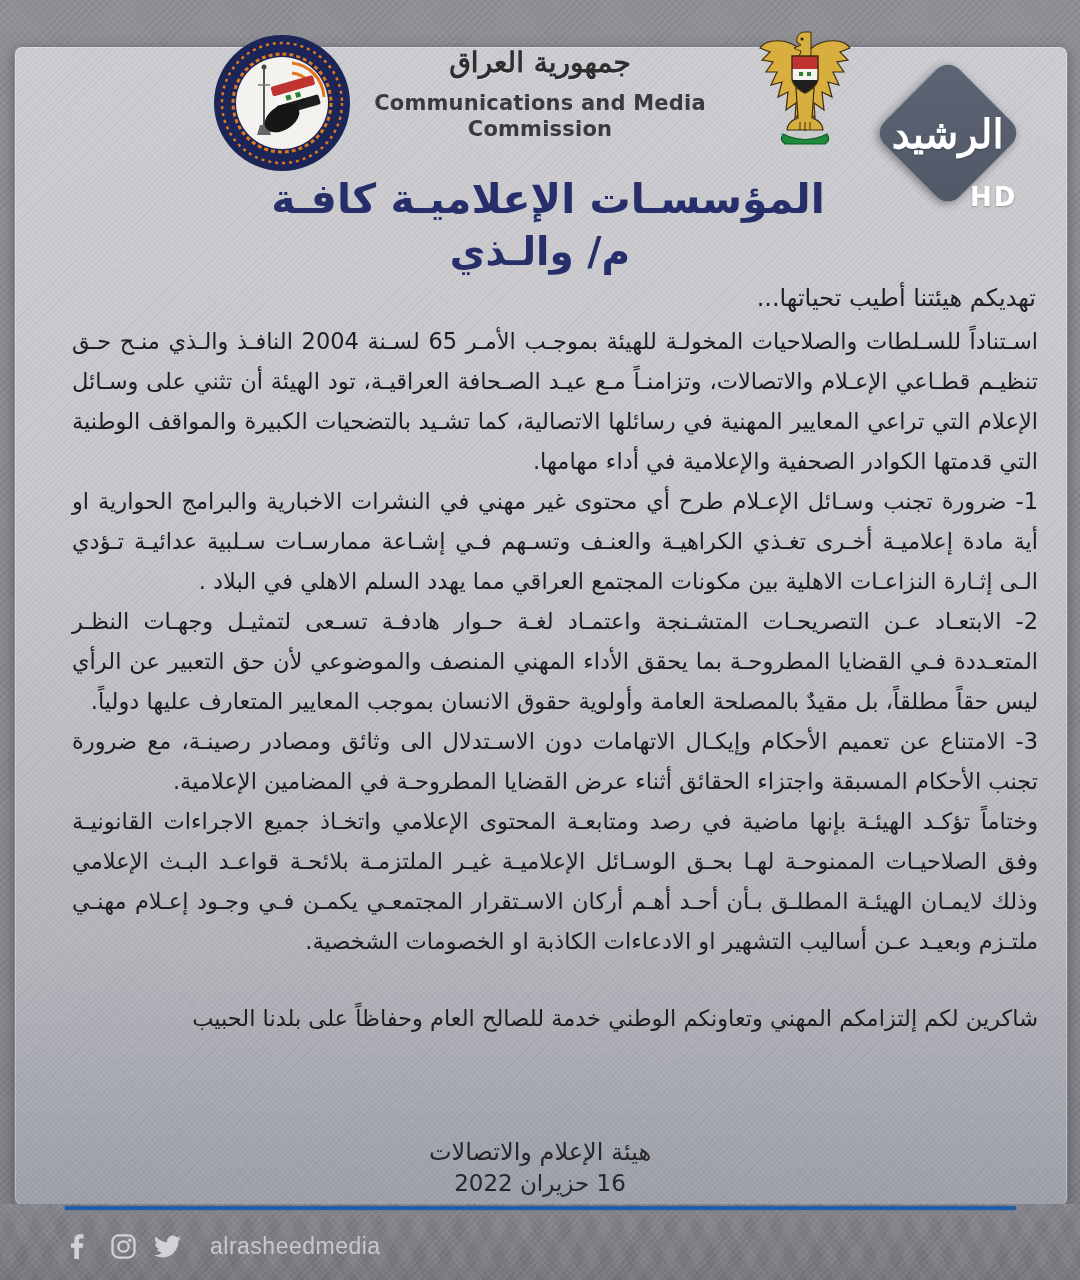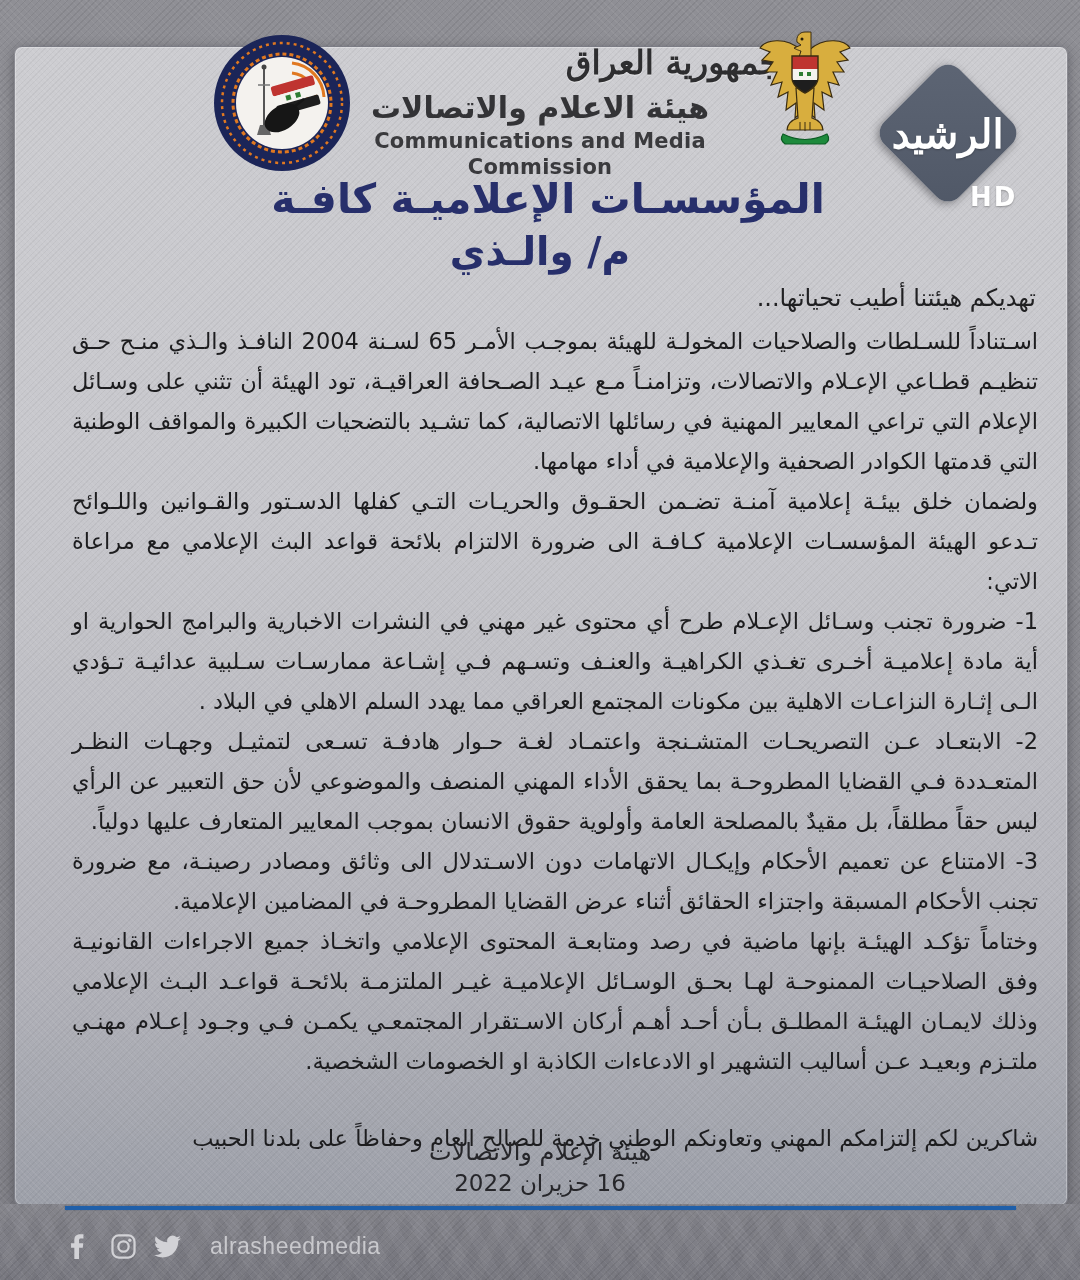--- a/index.html
+++ b/index.html
@@ -22,22 +22,22 @@
     box-shadow:0 3px 12px rgba(40,40,46,.45), inset 0 0 0 1px rgba(255,255,255,.28);
     background:
       repeating-linear-gradient(45deg, rgba(255,255,255,.06) 0 1px, transparent 1px 4px),
       repeating-linear-gradient(-45deg, rgba(0,0,0,.045) 0 1px, transparent 1px 4px),
       linear-gradient(180deg,#cdcdd1 0%,#c7c7cc 40%,#b4b4bb 78%,#9da0a9 100%);
   }
   
   .cmc-logo{position:absolute;left:212px;top:33px;width:140px;height:140px;}
   .center-head{position:absolute;left:300px;top:38px;width:480px;text-align:center;color:#2c2c2e;}
   .calligraphy{
-    font-family:"DejaVu Serif",serif;font-weight:bold;font-size:33px;line-height:50px;
-    color:#2e2e30;text-shadow:0 1px 1px rgba(255,255,255,.5);text-align:right;
+    font-family:"DejaVu Serif",serif;font-weight:bold;font-size:28px;line-height:50px;
+    color:#2e2e30;text-shadow:0 1px 1px rgba(255,255,255,.5);
   }
   .org-ar{font-size:30px;font-weight:bold;color:#333336;line-height:36px;margin-top:2px;}
   .org-en{font-size:21px;font-weight:bold;color:#3a3a3d;line-height:26px;margin-top:2px;letter-spacing:.2px;}
   .eagle{position:absolute;left:755px;top:28px;width:100px;height:124px;}
   .diamond{
     position:absolute;left:895px;top:80px;width:106px;height:106px;
     background:linear-gradient(135deg,#5d6574,#505867);
     border-radius:16px;transform:rotate(45deg);
     box-shadow:0 3px 8px rgba(30,30,36,.45);
     display:flex;align-items:center;justify-content:center;
@@ -121,21 +121,20 @@
       <rect x="84" y="60.5" width="5" height="5" fill="#2e7d32"></rect>
       <rect x="62" y="68" width="44" height="10" rx="2" fill="#1e1e1e"></rect>
     </g>
 
     <ellipse cx="70" cy="85" rx="19" ry="12" fill="#161616" transform="rotate(-32 70 85)"></ellipse>
     <line x1="82" y1="74" x2="92" y2="66" stroke="#161616" stroke-width="2.5"></line>
   </svg>
 
   <div class="center-head">
     <div class="calligraphy">جمهورية العراق</div>
-    <div class="org-ar">هيئة الاعلام والاتصالات</div>
     <div class="org-en">Communications and Media Commission</div>
   </div>
 
   <svg class="eagle" viewBox="0 0 100 124">
 
     <path d="M46 22 C30 8 10 12 5 20 L15 24 L7 32 L18 34 L11 44 L22 44 L16 57 L27 54 L23 69 L33 64 L31 82 L41 75 L40 90 L47 84 Z" fill="#d8ae3e" stroke="#3a2c10" stroke-width="1.2"></path>
     <path d="M46 22 C30 8 10 12 5 20 L15 24 L7 32 L18 34 L11 44 L22 44 L16 57 L27 54 L23 69 L33 64 L31 82 L41 75 L40 90 L47 84 Z" transform="translate(100,0) scale(-1,1)" fill="#d8ae3e" stroke="#3a2c10" stroke-width="1.2"></path>
 
     <path d="M50 4 c-6 0 -9 5 -8 10 l4 3 -7 3 c3 2 7 3 7 3 l-2 6 h12 v-25 z" fill="#d8ae3e" stroke="#3a2c10" stroke-width="1"></path>
     <circle cx="47" cy="11" r="1.5" fill="#241c08"></circle>
@@ -167,21 +166,20 @@
 
   <div class="title-block">
     <div class="title-line1">المؤسسـات الإعلاميـة كافـة</div>
     <div class="title-line2">م/ والـذي</div>
   </div>
 
   <div class="greeting">تهديكم هيئتنا أطيب تحياتها...</div>
 
   <div class="body-text">
     <p>اسـتناداً للسـلطات والصلاحيات المخولـة للهيئة بموجـب الأمـر 65 لسـنة 2004 النافـذ والـذي منـح حـق تنظيـم قطـاعي الإعـلام والاتصالات، وتزامنـاً مـع عيـد الصـحافة العراقيـة، تود الهيئة أن تثني على وسـائل الإعلام التي تراعي المعايير المهنية في رسائلها الاتصالية، كما تشـيد بالتضحيات الكبيرة والمواقف الوطنية التي قدمتها الكوادر الصحفية والإعلامية في أداء مهامها.</p>
-    <p>ولضمان خلق بيئـة إعلامية آمنـة تضـمن الحقـوق والحريـات التـي كفلها الدسـتور والقـوانين واللـوائح تـدعو الهيئة المؤسسـات الإعلامية كـافـة الى ضرورة الالتزام بلائحة قواعد البث الإعلامي مع مراعاة الاتي:</p>
     <p>1- ضرورة تجنب وسـائل الإعـلام طرح أي محتوى غير مهني في النشرات الاخبارية والبرامج الحوارية او أية مادة إعلاميـة أخـرى تغـذي الكراهيـة والعنـف وتسـهم فـي إشـاعة ممارسـات سـلبية عدائيـة تـؤدي الـى إثـارة النزاعـات الاهلية بين مكونات المجتمع العراقي مما يهدد السلم الاهلي في البلاد .</p>
     <p>2- الابتعـاد عـن التصريحـات المتشـنجة واعتمـاد لغـة حـوار هادفـة تسـعى لتمثيـل وجهـات النظـر المتعـددة فـي القضايا المطروحـة بما يحقق الأداء المهني المنصف والموضوعي لأن حق التعبير عن الرأي ليس حقاً مطلقاً، بل مقيدٌ بالمصلحة العامة وأولوية حقوق الانسان بموجب المعايير المتعارف عليها دولياً.</p>
     <p>3- الامتناع عن تعميم الأحكام وإيكـال الاتهامات دون الاسـتدلال الى وثائق ومصادر رصينـة، مع ضرورة تجنب الأحكام المسبقة واجتزاء الحقائق أثناء عرض القضايا المطروحـة في المضامين الإعلامية.</p>
     <p>وختاماً تؤكـد الهيئـة بإنها ماضية في رصد ومتابعـة المحتوى الإعلامي واتخـاذ جميع الاجراءات القانونيـة وفق الصلاحيـات الممنوحـة لهـا بحـق الوسـائل الإعلاميـة غيـر الملتزمـة بلائحـة قواعـد البـث الإعلامي وذلك لايمـان الهيئـة المطلـق بـأن أحـد أهـم أركان الاسـتقرار المجتمعـي يكمـن فـي وجـود إعـلام مهنـي ملتـزم وبعيـد عـن أساليب التشهير او الادعاءات الكاذبة او الخصومات الشخصية.</p>
     <p class="align-end">شاكرين لكم إلتزامكم المهني وتعاونكم الوطني خدمة للصالح العام وحفاظاً على بلدنا الحبيب</p>
   </div>
 
   <div class="signature">
     <div class="sig-org">هيئة الإعلام والاتصالات</div>
     <div class="sig-date">16 حزيران 2022</div>

